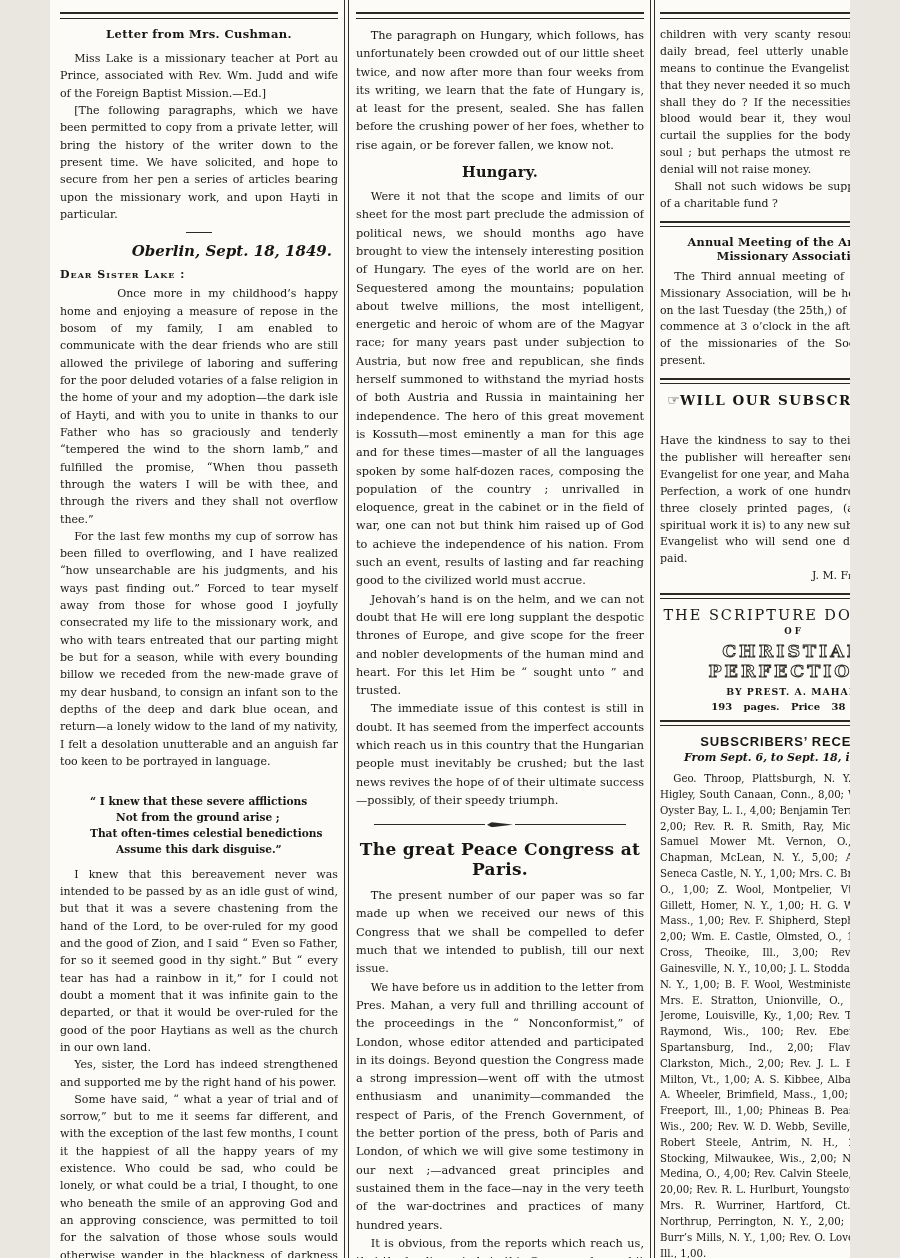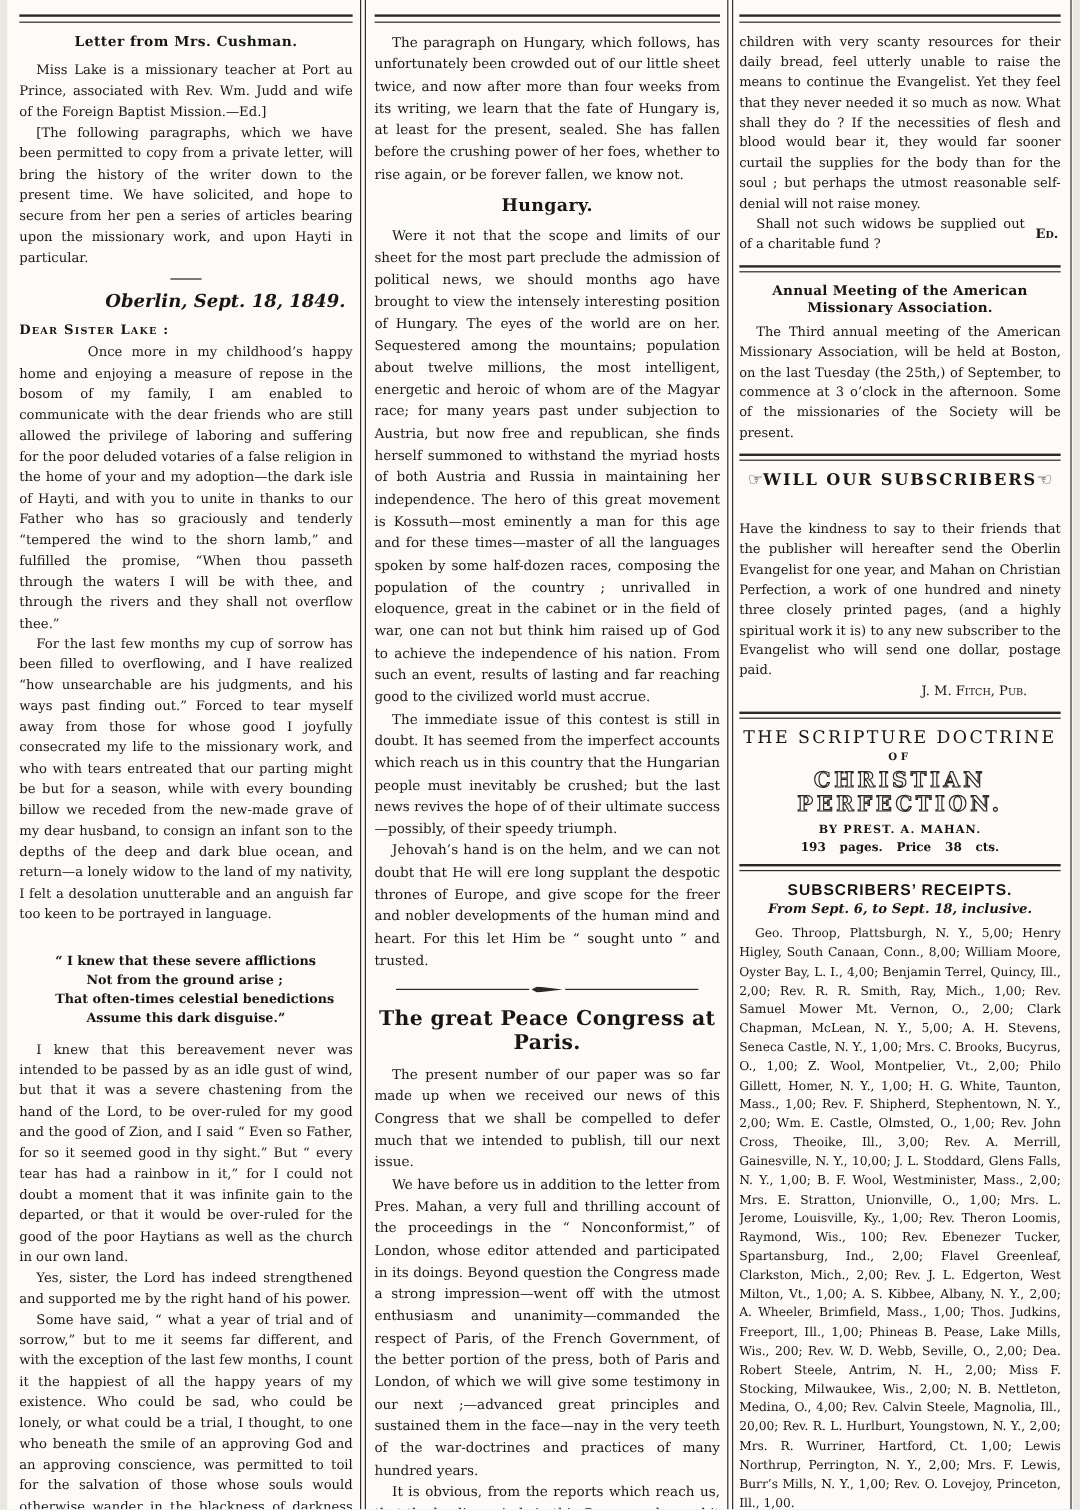--- a/index.html
+++ b/index.html
@@ -1,18 +1,18 @@
 <!DOCTYPE html>
 <html><head>
 <meta charset="utf-8">
 <style>
   html,body { margin:0; padding:0; }
   body { background:#e9e7e0; }
   .page {
-    position:relative; width:888px; height:1258px; margin:0 auto;
+    position:relative; width:800px; height:1258px; margin:0 auto;
     background:#fcfbf7; color:#181715; overflow:hidden;
     font-family:"DejaVu Serif","Liberation Serif",serif;
   }
   .col { position:absolute; top:0; height:1258px; overflow:hidden; }
   #col1 { left:10px;  width:278px; }
   #col2 { left:306px; width:288px; }
   #col3 { left:610px; width:268px; }
   .vrule { position:absolute; top:0; bottom:0; width:3px;
            border-left:1px solid #33302b; border-right:1px solid #33302b; }
   #vrule-a { left:294px; } #vrule-b { left:600px; }
@@ -101,22 +101,22 @@
     </div>
   </div>
 
   <div class="col" id="col2">
     <div class="toprule"></div>
     <p class="p">The paragraph on Hungary, which follows, has unfortunately been crowded out of our little sheet twice, and now after more than four weeks from its writing, we learn that the fate of Hungary is, at least for the present, sealed.  She has fallen before the crushing power of her foes, whether to rise again, or be forever fallen, we know not.</p>
 
     <div>
       <h2 class="head-lg">Hungary.</h2>
       <p class="p">Were it not that the scope and limits of our sheet for the most part preclude the admission of political news, we should months ago have brought to view the intensely interesting position of Hungary.  The eyes of the world are on her.  Sequestered among the mountains; population about twelve millions, the most intelligent, energetic and heroic of whom are of the Magyar race; for many years past under subjection to Austria, but now free and republican, she finds herself summoned to withstand the myriad hosts of both Austria and Russia in maintaining her independence.  The hero of this great movement is Kossuth—most eminently a man for this age and for these times—master of all the languages spoken by some half-dozen races, composing the population of the country ; unrivalled in eloquence, great in the cabinet or in the field of war, one can not but think him raised up of God to achieve the independence of his nation.  From such an event, results of lasting and far reaching good to the civilized world must accrue.</p>
+      <p class="p">Jehovah’s hand is on the helm, and we can not doubt that He will ere long supplant the despotic thrones of Europe, and give scope for the freer and nobler developments of the human mind and heart.  For this let Him be “ sought unto ” and trusted.</p>
       <p class="p">The immediate issue of this contest is still in doubt. It has seemed from the imperfect accounts which reach us in this country that the Hungarian people must inevitably be crushed; but the last news revives the hope of of their ultimate success—possibly, of their speedy triumph.</p>
-      <p class="p">Jehovah’s hand is on the helm, and we can not doubt that He will ere long supplant the despotic thrones of Europe, and give scope for the freer and nobler developments of the human mind and heart.  For this let Him be “ sought unto ” and trusted.</p>
     </div>
 
     <div class="divider-arrow">
       <span class="dline"></span>
         <span class="diamond"></span>
         <span class="dline"></span>
     </div>
 
     <div>
       <h2 class="head-md">The great Peace Congress at Paris.</h2>

